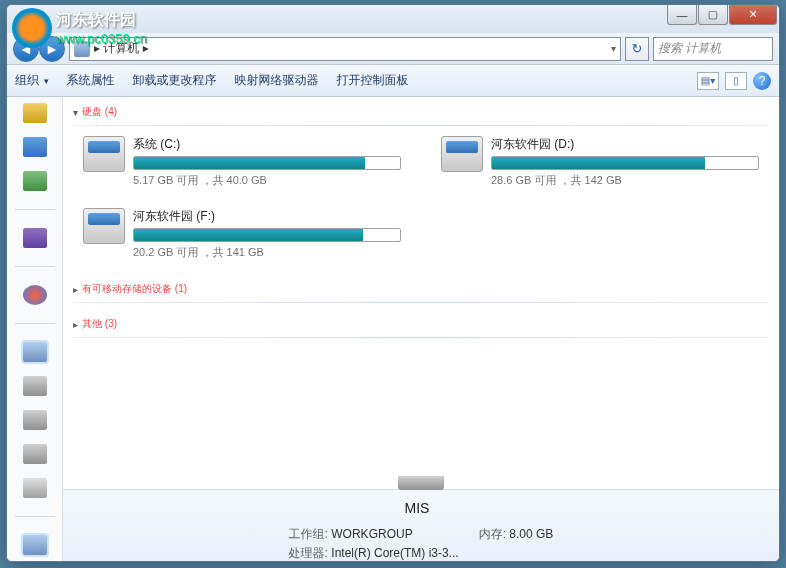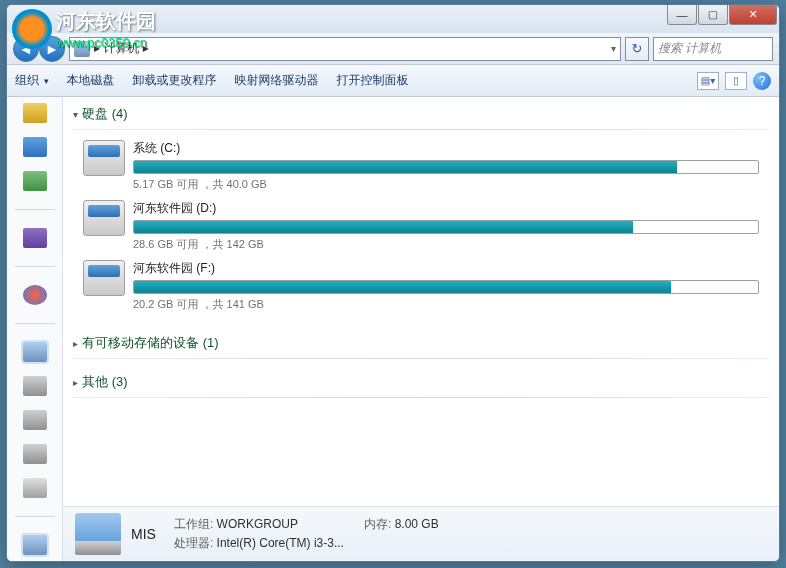--- a/index.html
+++ b/index.html
@@ -1,20 +1,20 @@
 <!DOCTYPE html>
 <html><head>
 <meta charset="utf-8">
 <style>
 * { margin: 0; padding: 0; box-sizing: border-box; font-family: "Microsoft YaHei", "Segoe UI", Tahoma, sans-serif; }
 body { background: #5080a0; width: 786px; height: 568px; position: relative; overflow: hidden; }
 .watermark { position: absolute; top: 8px; left: 12px; z-index: 100; display: flex; align-items: center; pointer-events: none; }
 .watermark-icon { width: 40px; height: 40px; background: radial-gradient(circle, #ff9020 40%, #0090d0 60%); border-radius: 50%; }
 .watermark-text { margin-left: 4px; }
-.watermark-text .cn { color: #fff; font-size: 20px; font-weight: bold; text-shadow: 1px 1px 2px rgba(0,0,0,.5); }
+.watermark-text .cn { color: #fff; font-size: 16px; font-weight: bold; text-shadow: 1px 1px 2px rgba(0,0,0,.5); }
 .watermark-text .url { color: #00e080; font-size: 13px; text-shadow: 1px 1px 1px rgba(0,0,0,.5); }
 .window { position: absolute; top: 4px; left: 6px; right: 6px; bottom: 6px; background: #fff; border: 1px solid #5a7a9a; border-radius: 6px; overflow: hidden; display: flex; flex-direction: column; box-shadow: 0 4px 20px rgba(0,0,0,.3); }
 .titlebar { height: 28px; background: linear-gradient(#eaf0f8, #d8e4f0); display: flex; justify-content: flex-end; align-items: flex-start; padding-right: 2px; }
 .win-btns { display: flex; gap: 1px; }
 .win-btn { width: 30px; height: 20px; border: 1px solid #888; border-top: none; background: linear-gradient(#f0f4f8, #d0d8e0); border-radius: 0 0 3px 3px; display: flex; align-items: center; justify-content: center; font-size: 11px; color: #333; cursor: pointer; }
 .win-btn.close { width: 48px; background: linear-gradient(#d07060, #c04030); color: #fff; }
 .navbar { height: 32px; background: linear-gradient(#f0f4fa, #e0e8f2); display: flex; align-items: center; padding: 0 6px; gap: 4px; border-bottom: 1px solid #c0c8d0; }
 .nav-arrows { display: flex; }
 .nav-arrow { width: 26px; height: 26px; border-radius: 50%; background: linear-gradient(#5aa0e0, #2070c0); color: #fff; display: flex; align-items: center; justify-content: center; font-size: 14px; cursor: pointer; border: 1px solid #3a70a0; }
 .addr-box { flex: 1; height: 24px; background: #fff; border: 1px solid #8090a0; display: flex; align-items: center; padding: 0 4px; font-size: 12px; color: #333; }
@@ -33,35 +33,35 @@
 .sb1 { background: linear-gradient(#f0d060,#d0a020); }
 .sb2 { background: linear-gradient(#60a0e0,#3070c0); }
 .sb3 { background: linear-gradient(#80c080,#409040); }
 .sb-sep { width: 40px; height: 1px; background: #d0d8e0; margin: 4px 0; }
 .sb4 { background: linear-gradient(#9070c0,#6040a0); }
 .sb5 { background: radial-gradient(circle,#ff6040,#4080e0); border-radius: 50%; }
 .sb6 { background: linear-gradient(#b0d0f0,#7090c0); box-shadow: 0 0 0 2px #cde4f8; }
 .sb7 { background: linear-gradient(#d0d0d0,#909090); }
 .sb8 { background: linear-gradient(#e0e0e0,#a0a0a0); }
 .main { flex: 1; display: flex; flex-direction: column; overflow: hidden; }
-.section-head { padding: 8px 10px 6px; font-size: 13px; color: #14532d; cursor: pointer; display: flex; align-items: center; gap: 4px; }
+.section-head { padding: 8px 10px 6px; font-size: 10px; color: #ef4444; cursor: pointer; display: flex; align-items: center; gap: 4px; }
 .section-head.collapsed::before { content: "▸"; font-size: 10px; color: #606060; }
 .section-head:not(.collapsed)::before { content: "▾"; font-size: 10px; color: #606060; }
 .section-line { height: 1px; background: linear-gradient(to right, #e8eef4, #d0dae4 50%, #e8eef4); margin: 0 10px 6px; }
-.drives { display: grid; grid-template-columns: 1fr; gap: 8px 40px; padding: 4px 20px 14px; }
+.drives { display: grid; grid-template-columns: 1fr 1fr; gap: 20px 40px; padding: 4px 20px 14px; }
 .drive { display: flex; align-items: flex-start; gap: 8px; cursor: pointer; }
 .drive-ico { width: 42px; height: 36px; background: linear-gradient(#f0f0f0, #c8c8c8); border: 1px solid #a0a0a0; border-radius: 3px; position: relative; flex-shrink: 0; }
 .drive-ico::before { content:""; position:absolute; top:4px; left:4px; right:4px; height:12px; background: linear-gradient(#60a0e0,#3070b0); border-radius:2px; }
 .drive-info { flex: 1; min-width: 0; }
 .drive-label { font-size: 12px; color: #222; margin-bottom: 3px; }
 .drive-bar { height: 14px; background: #fff; border: 1px solid #a0a0a0; border-radius: 2px; overflow: hidden; margin-bottom: 3px; }
 .drive-fill { height: 100%; background: linear-gradient(#20b0c0, #108090); }
 .drive-sub { font-size: 11px; color: #707070; }
 .spacer { flex: 1; }
-.details-pane { height: 55px; border-top: 1px solid #d8e0e8; background: linear-gradient(#f4f8fc,#eaf0f8); display: flex; align-items: center; padding: 0 12px; gap: 10px; font-size: 12px; color: #404040; }
+.details-pane { height: 72px; border-top: 1px solid #d8e0e8; background: linear-gradient(#f4f8fc,#eaf0f8); display: flex; align-items: center; padding: 0 12px; gap: 10px; font-size: 12px; color: #404040; flex-direction: column; }
 .details-ico { width: 46px; height: 42px; background: linear-gradient(#a0c8f0,#5090d0); border-radius: 3px; position: relative; }
 .details-ico::after { content:""; position:absolute; bottom:0; left:0; width:100%; height:14px; background: linear-gradient(#d0d0d0,#909090); border-radius: 0 0 3px 3px; }
 .details-cols { display: flex; gap: 20px; }
 .details-col { display: flex; flex-direction: column; gap: 2px; }
 .details-col .k { color: #606060; }
 .details-col .v { color: #303030; }
 .details-title { font-size: 14px; color: #202020; margin-right: 8px; }
 </style>
 </head>
 <body>
@@ -94,21 +94,21 @@
       <span style="margin-left:auto;color:#666;font-size:10px">▾</span>
     </div>
     <div class="refresh-btn">↻</div>
     <div class="search-box">
       <span>搜索 计算机</span>
     </div>
   </div>
 
   <div class="toolbar">
     <div class="tb-item tb-drop">组织</div>
-    <div class="tb-item">本地磁盘</div>
+    <div class="tb-item">系统属性</div>
     <div class="tb-item">卸载或更改程序</div>
     <div class="tb-item">映射网络驱动器</div>
     <div class="tb-item">打开控制面板</div>
     <div class="tb-right">
       <div class="tb-icon">▤▾</div>
       <div class="tb-icon">▯</div>
       <div class="help-icon">?</div>
     </div>
   </div>
 

